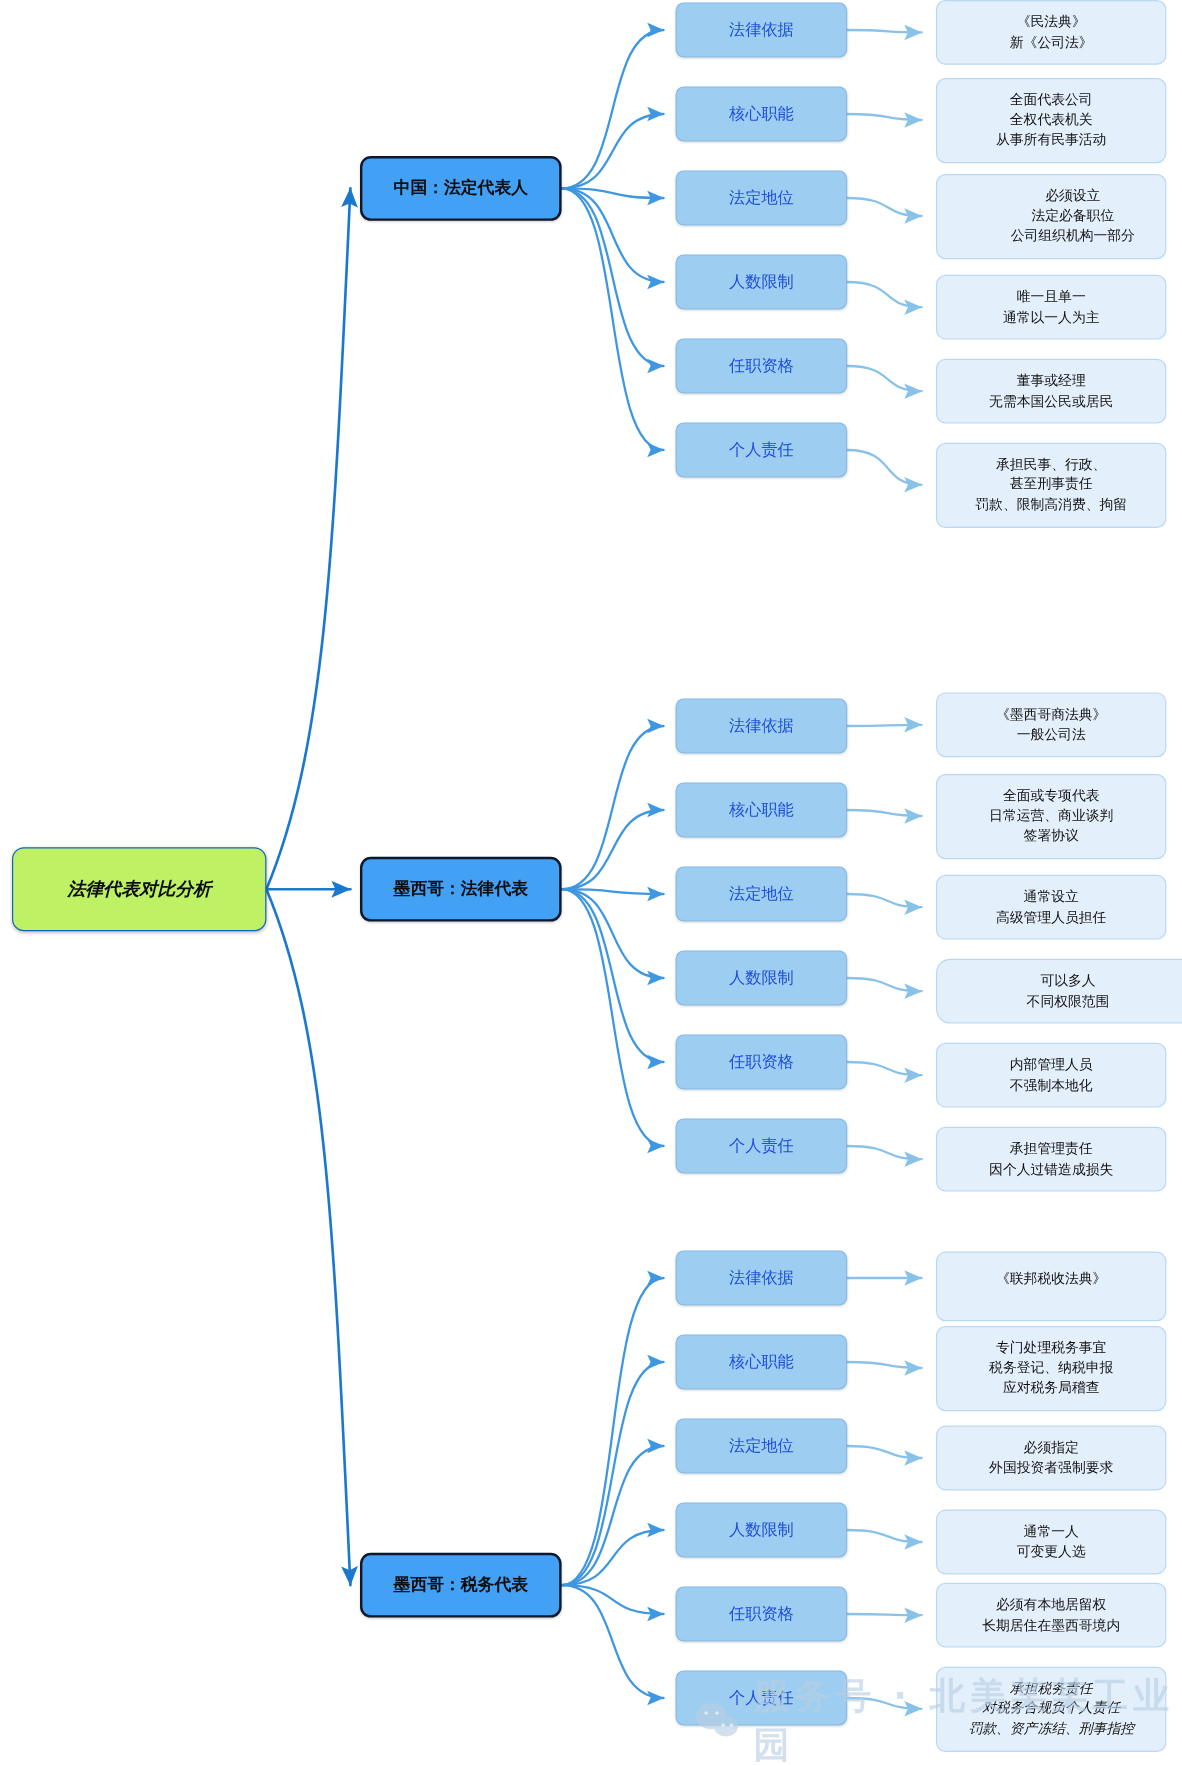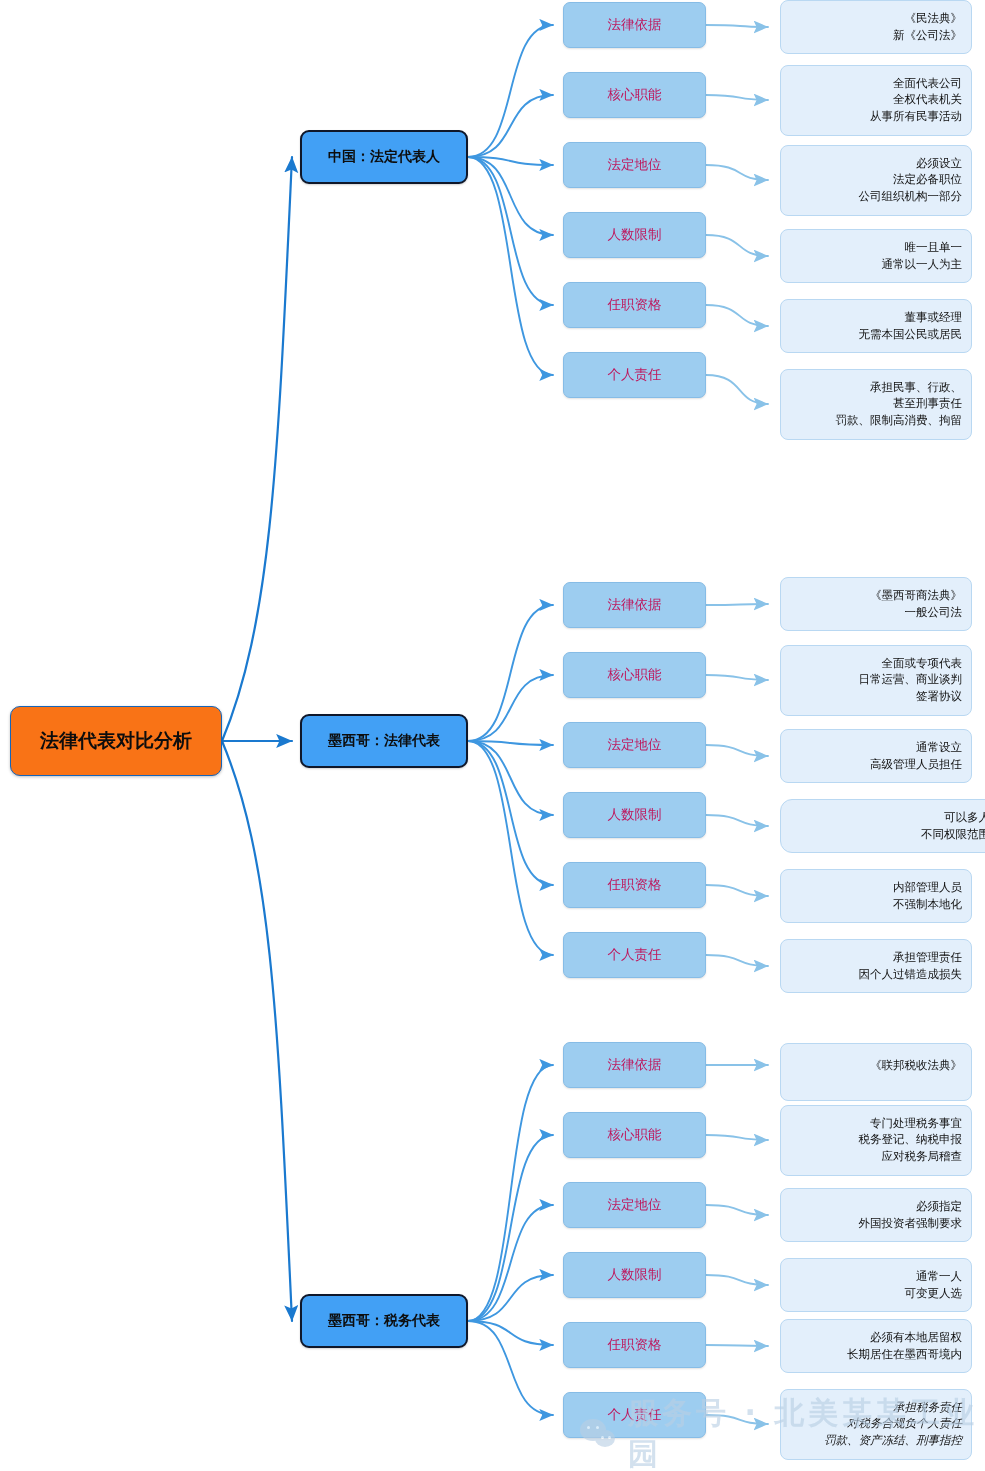--- a/index.html
+++ b/index.html
@@ -2,28 +2,28 @@
 <html><head>
 <meta charset="utf-8">
 <style>
   html,body{margin:0;padding:0;background:#ffffff;}
   body{font-family:"DejaVu Sans","Liberation Sans",sans-serif;}
   #canvas{position:relative;width:985px;height:1471px;background:#fff;overflow:hidden;}
   #edges{position:absolute;left:0;top:0;width:985px;height:1471px;}
 
   .node{position:absolute;box-sizing:border-box;display:flex;align-items:center;justify-content:center;
         text-align:center;border-radius:8px;}
-  .node-root{background:#f97316;border:1px solid #1565ba;color:#0d0d0d;font-weight:bold;font-size:19px;
-             box-shadow:0 1px 3px rgba(0,0,0,0.25);border-radius:10px;}
+  .node-root{background:#bef264;border:1px solid #1565ba;color:#0d0d0d;font-weight:bold;font-size:15px;
+             box-shadow:0 1px 3px rgba(0,0,0,0.25);border-radius:10px;font-style:italic;}
   .node-branch{background:#42a0f5;border:2px solid #0f172a;color:#0d0d0d;font-weight:bold;font-size:14px;
                box-shadow:0 1px 2px rgba(0,0,0,0.18);border-radius:9px;}
-  .node-topic{background:#9dcdf0;border:1px solid #86bce6;color:#be185d;font-size:13.5px;
+  .node-topic{background:#9dcdf0;border:1px solid #86bce6;color:#1d4ed8;font-size:13.5px;
               box-shadow:0 1px 2px rgba(0,0,0,0.12);border-radius:7px;}
   .node-detail{background:#e3effb;border:1px solid #b9d8f2;color:#111;font-size:11.5px;
-               border-radius:8px;display:block;text-align:right;padding:0;}
+               border-radius:8px;display:block;text-align:center;padding:0;}
   .detail-lines{padding:0 9px;line-height:1.45;}
   .detail-lines div{white-space:nowrap;}
 
   .wm{position:absolute;display:flex;align-items:center;gap:10px;
       color:#b9cfe4;opacity:.62;font-size:30px;font-weight:bold;letter-spacing:4px;
       pointer-events:none;}
   .wm-icon{width:38px;height:30px;position:relative;flex:0 0 auto;}
   .wm-icon .b1,.wm-icon .b2{position:absolute;border-radius:50%;background:#b9cfe4;}
   .wm-icon .b1{width:26px;height:22px;left:0;top:0;}
   .wm-icon .b2{width:20px;height:17px;left:15px;top:11px;}

